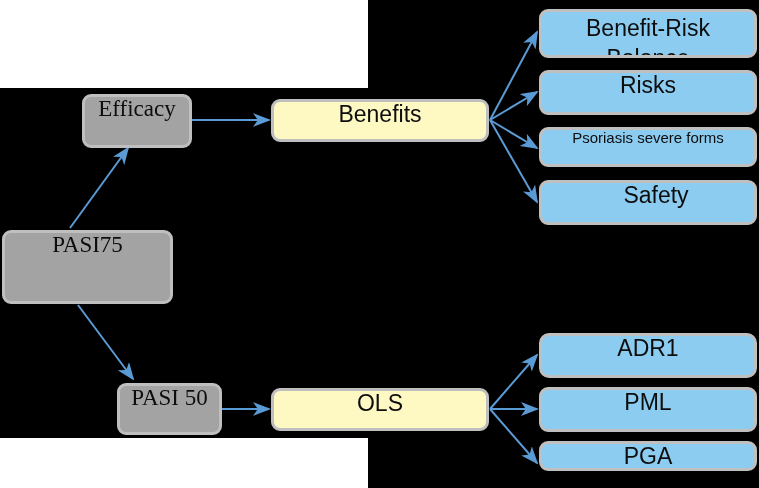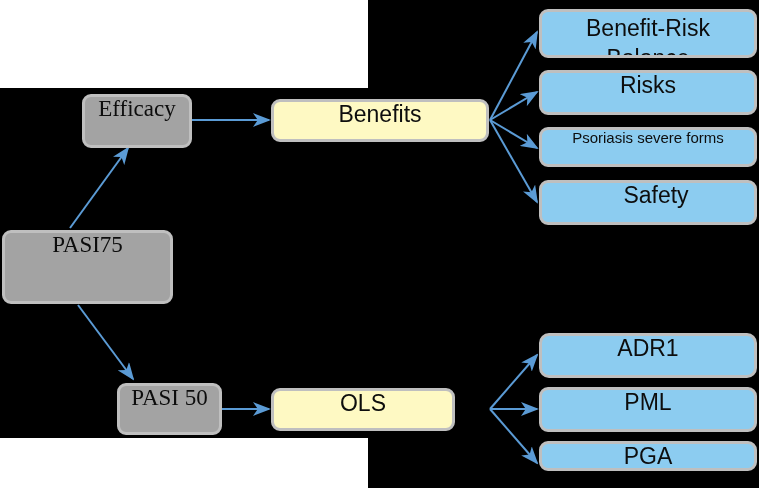--- a/index.html
+++ b/index.html
@@ -105,21 +105,21 @@
   </div>
 
   <div class="node green f-lg" id="node-pasi50" style="left:85px; top:383px; width:105px; height:52px;margin-left:32px;">
     <span class="label">PASI 50</span>
   </div>
 
   <div class="node yellow f-lg" id="node-benefits" style="left:271px; top:99px; width:218px; height:43px;">
     <span class="label">Benefits</span>
   </div>
 
-  <div class="node yellow f-lg" id="node-ols" style="left:271px; top:388px; width:184px; height:43px;">
+  <div class="node yellow f-lg" id="node-ols" style="left:271px; top:388px; width:218px; height:43px;">
     <span class="label">OLS</span>
   </div>
 
   <div class="node blue f-lg" id="node-benefit-risk-balance" style="left:539px; top:9px; width:218px; height:49px;">
     <span class="label">Benefit-Risk Balance</span>
   </div>
 
   <div class="node blue f-lg" id="node-risks" style="left:539px; top:70px; width:218px; height:45px;">
     <span class="label">Risks</span>
   </div>

